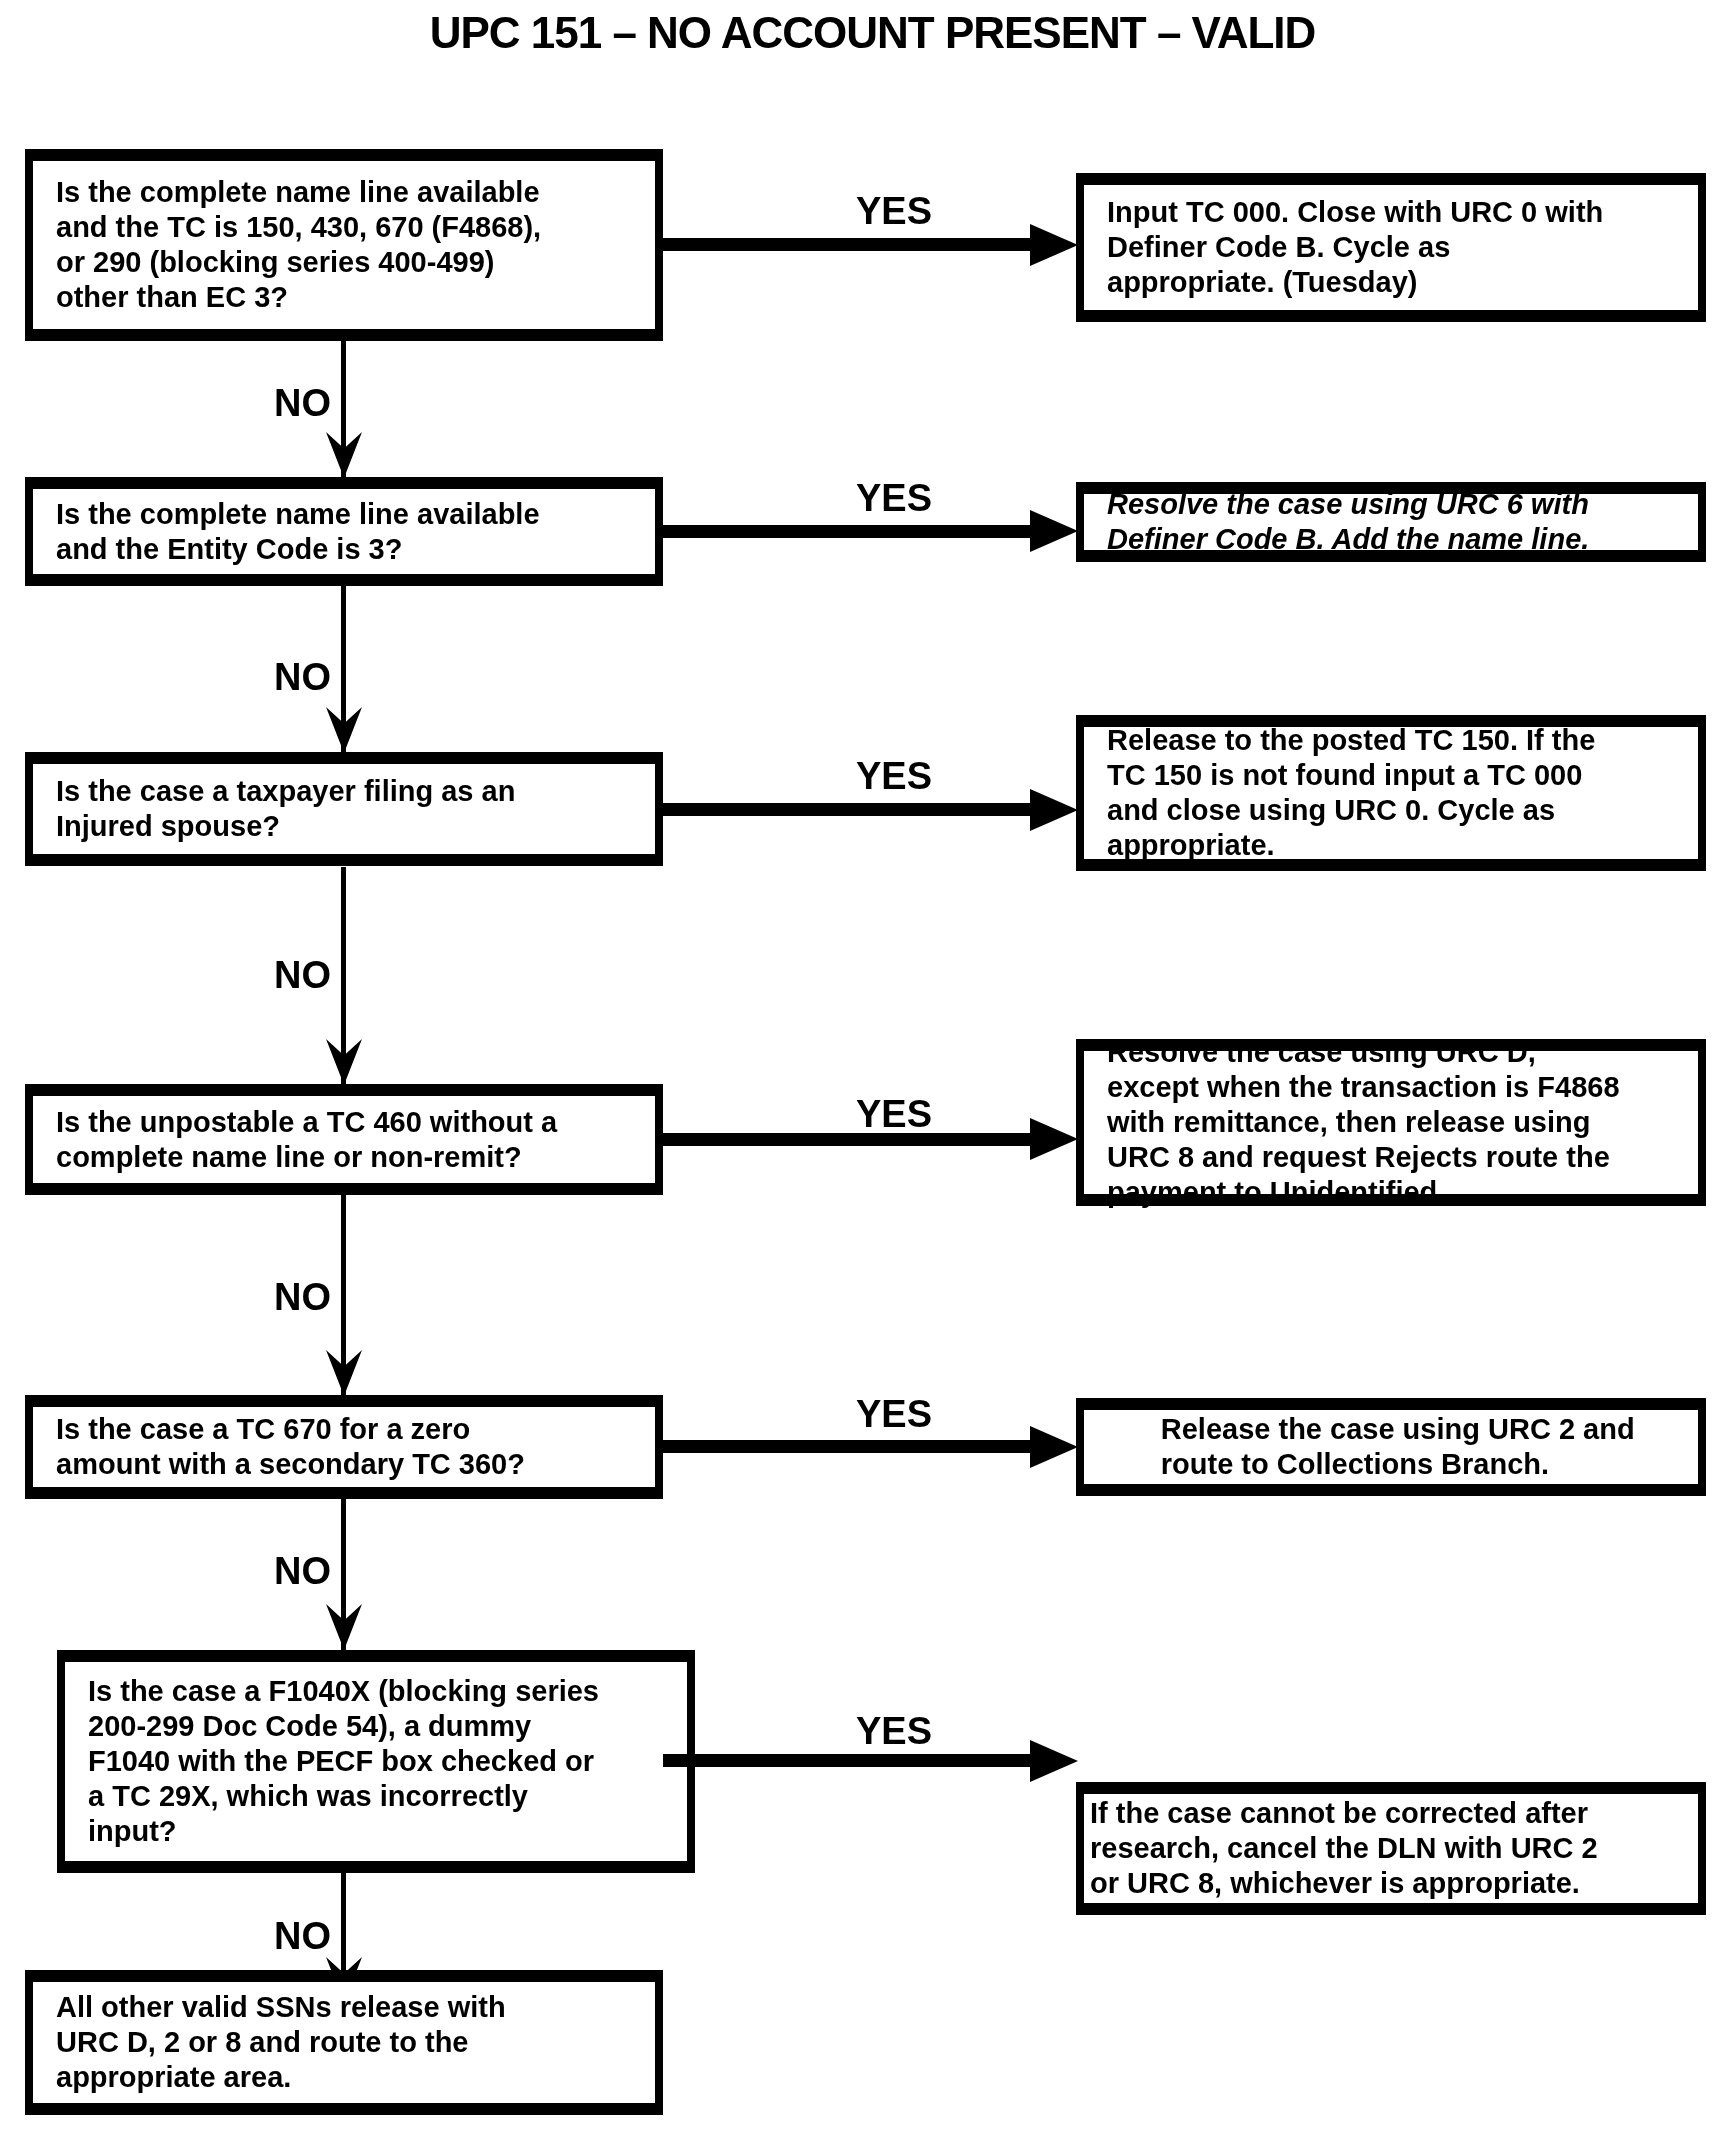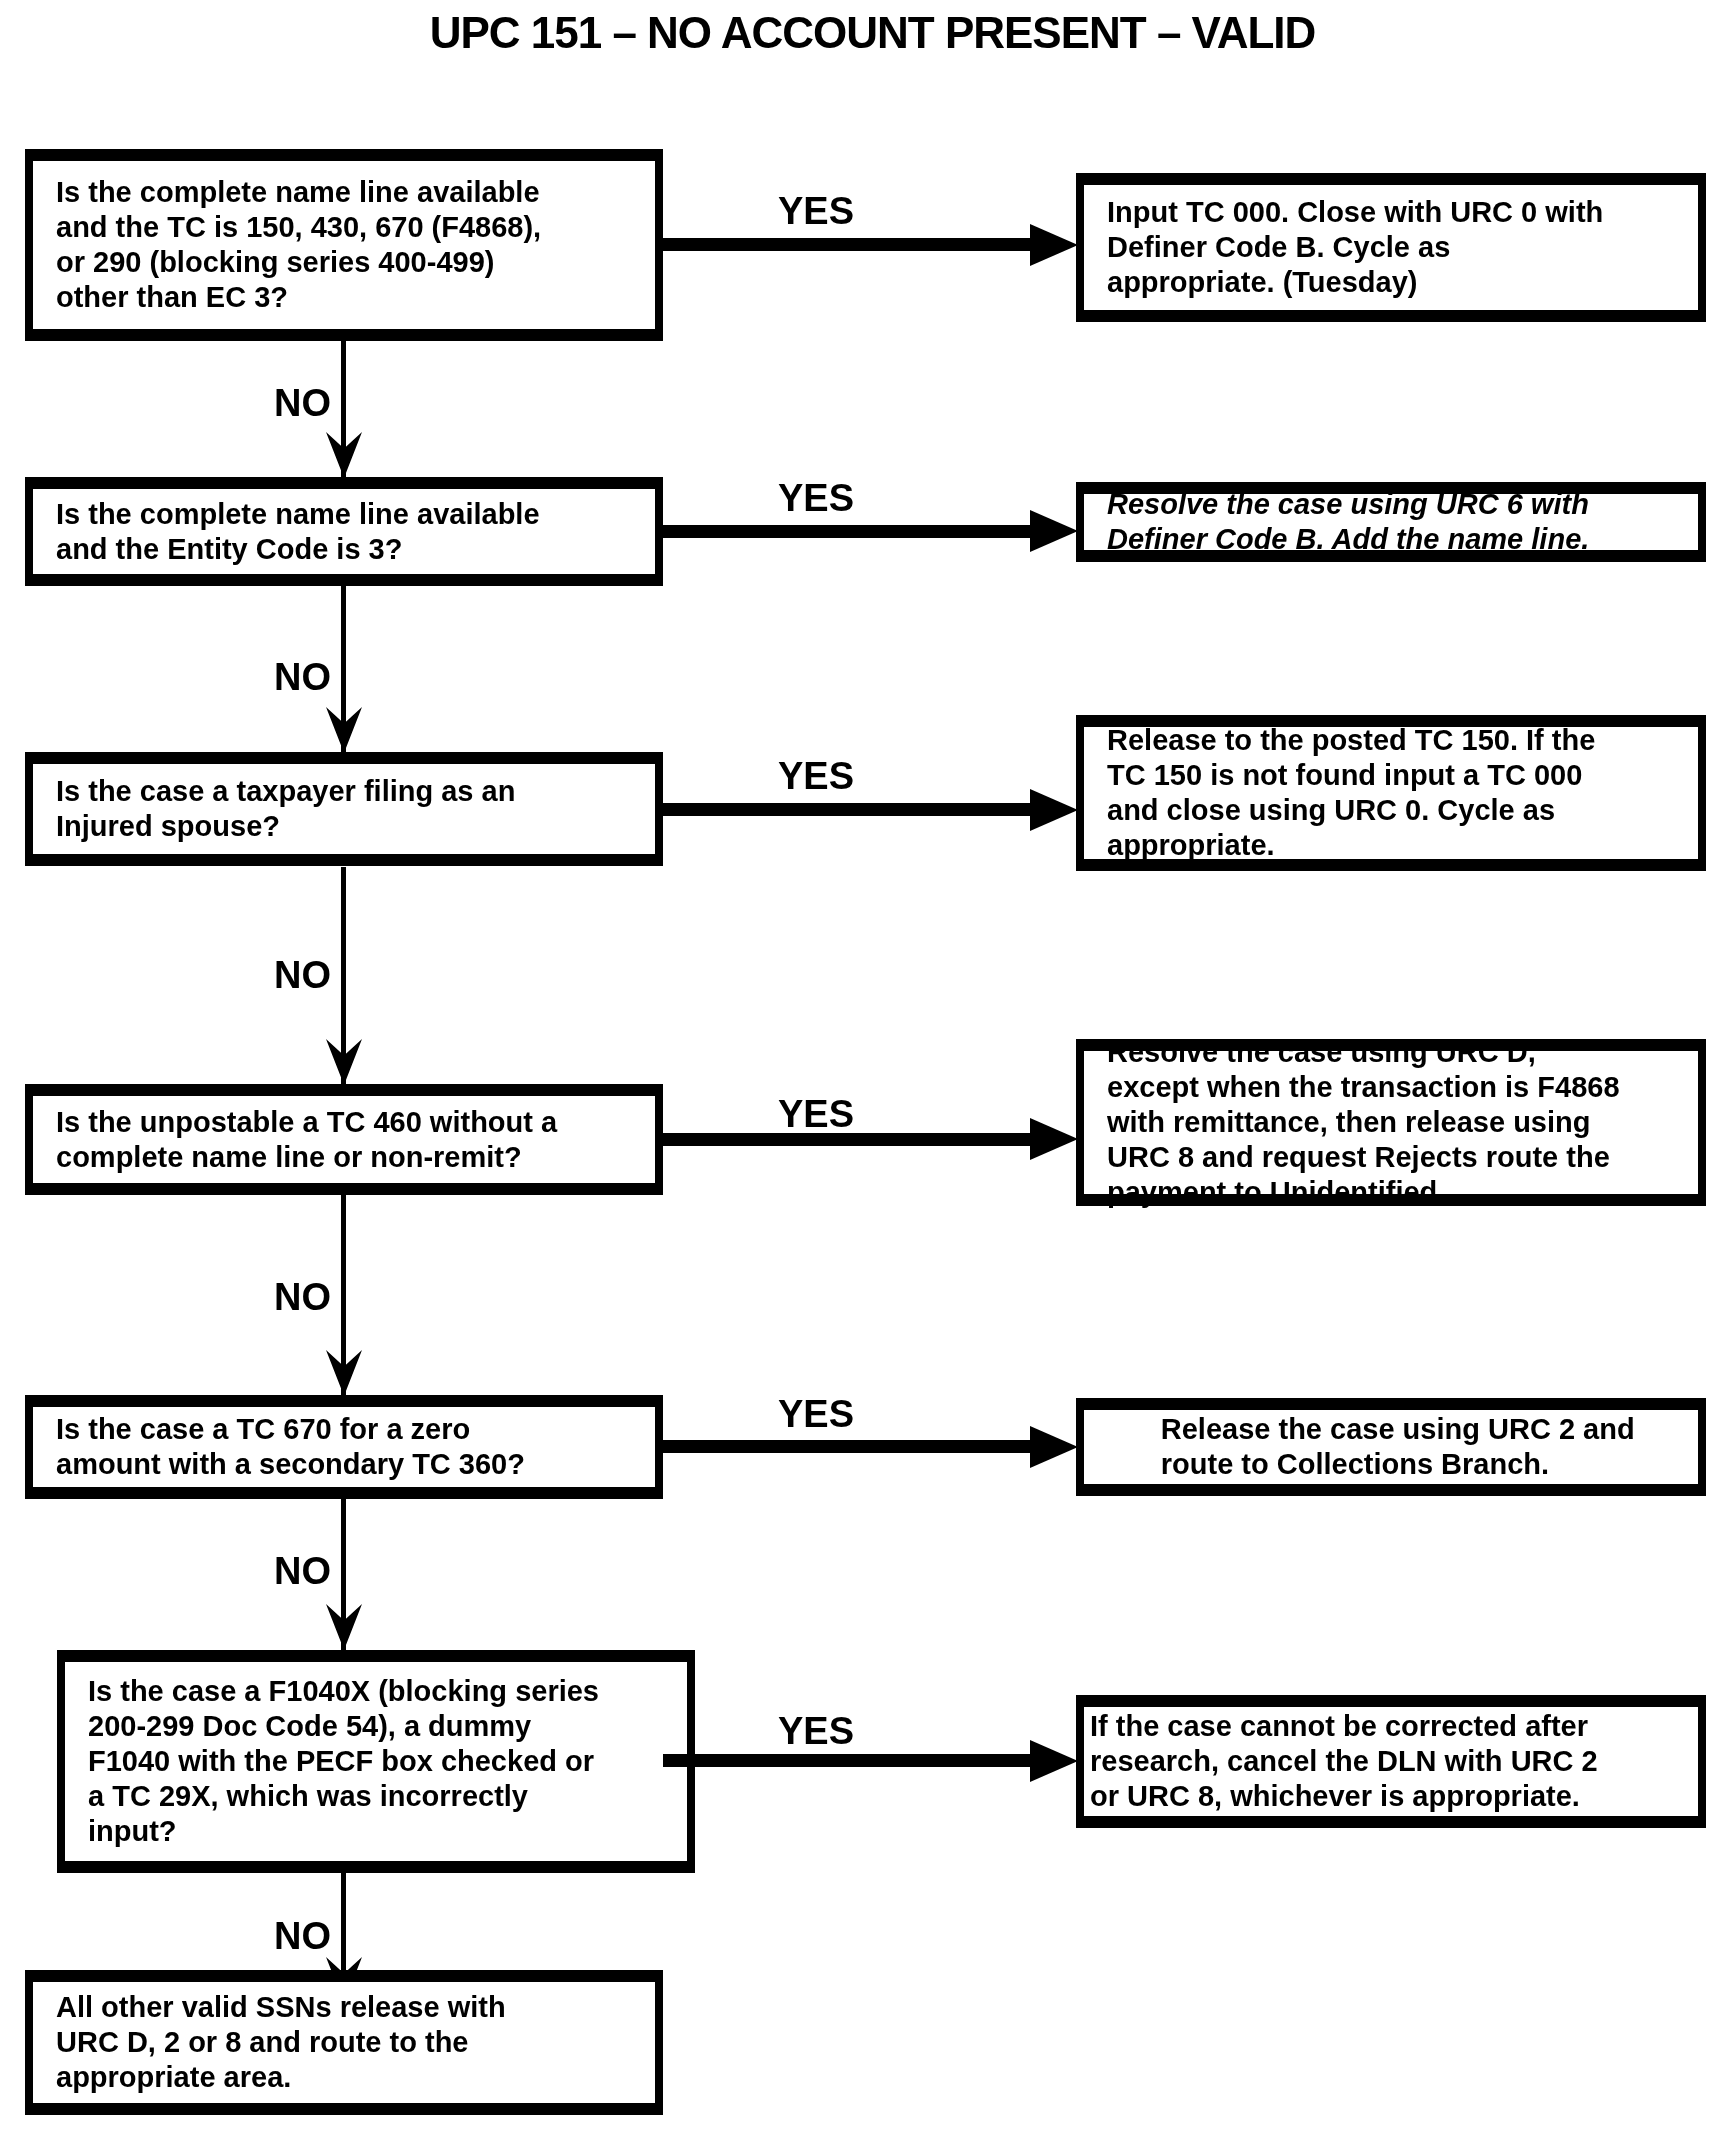--- a/index.html
+++ b/index.html
@@ -46,21 +46,21 @@
   }
   .box span {
     white-space: pre-line;
   }
   .qbox { left: 25px; width: 638px; }
   .abox { left: 1076px; width: 630px; }
   .yes-label {
     position: absolute;
     left: 778px;
     width: 154px;
-    text-align: left;
+    text-align: right;
     font-size: 38px;
     font-weight: bold;
   }
   .no-label {
     position: absolute;
     left: 221px;
     width: 110px;
     text-align: right;
     font-size: 38px;
     font-weight: bold;
@@ -189,21 +189,21 @@
   <div class="box qbox" style="top:1650px;height:223px;margin-left:32px;">
     <span>Is the case a F1040X (blocking series
 200-299 Doc Code 54), a dummy
 F1040 with the PECF box checked or
 a TC 29X, which was incorrectly
 input?</span>
   </div>
   <div class="yes-label" style="top:1710px;">YES</div>
   <div class="hline" style="top:1754px;"></div>
   <div class="harrow" style="top:1740px;"></div>
-  <div class="box abox" style="top:1695px;height:133px;padding-left:6px;">
+  <div class="box abox" style="top:1782px;height:133px;padding-left:6px;">
     <span>If the case cannot be corrected after
 research, cancel the DLN with URC 2
 or URC 8, whichever is appropriate.</span>
   </div>
   <div class="vline" style="top:1872px;height:130px;"></div>
   <div class="varrow" style="top:1957px;"></div>
   <div class="no-label" style="top:1915px;">NO</div>
 
   <div class="box qbox" style="top:1970px;height:145px;">
     <span>All other valid SSNs release with

